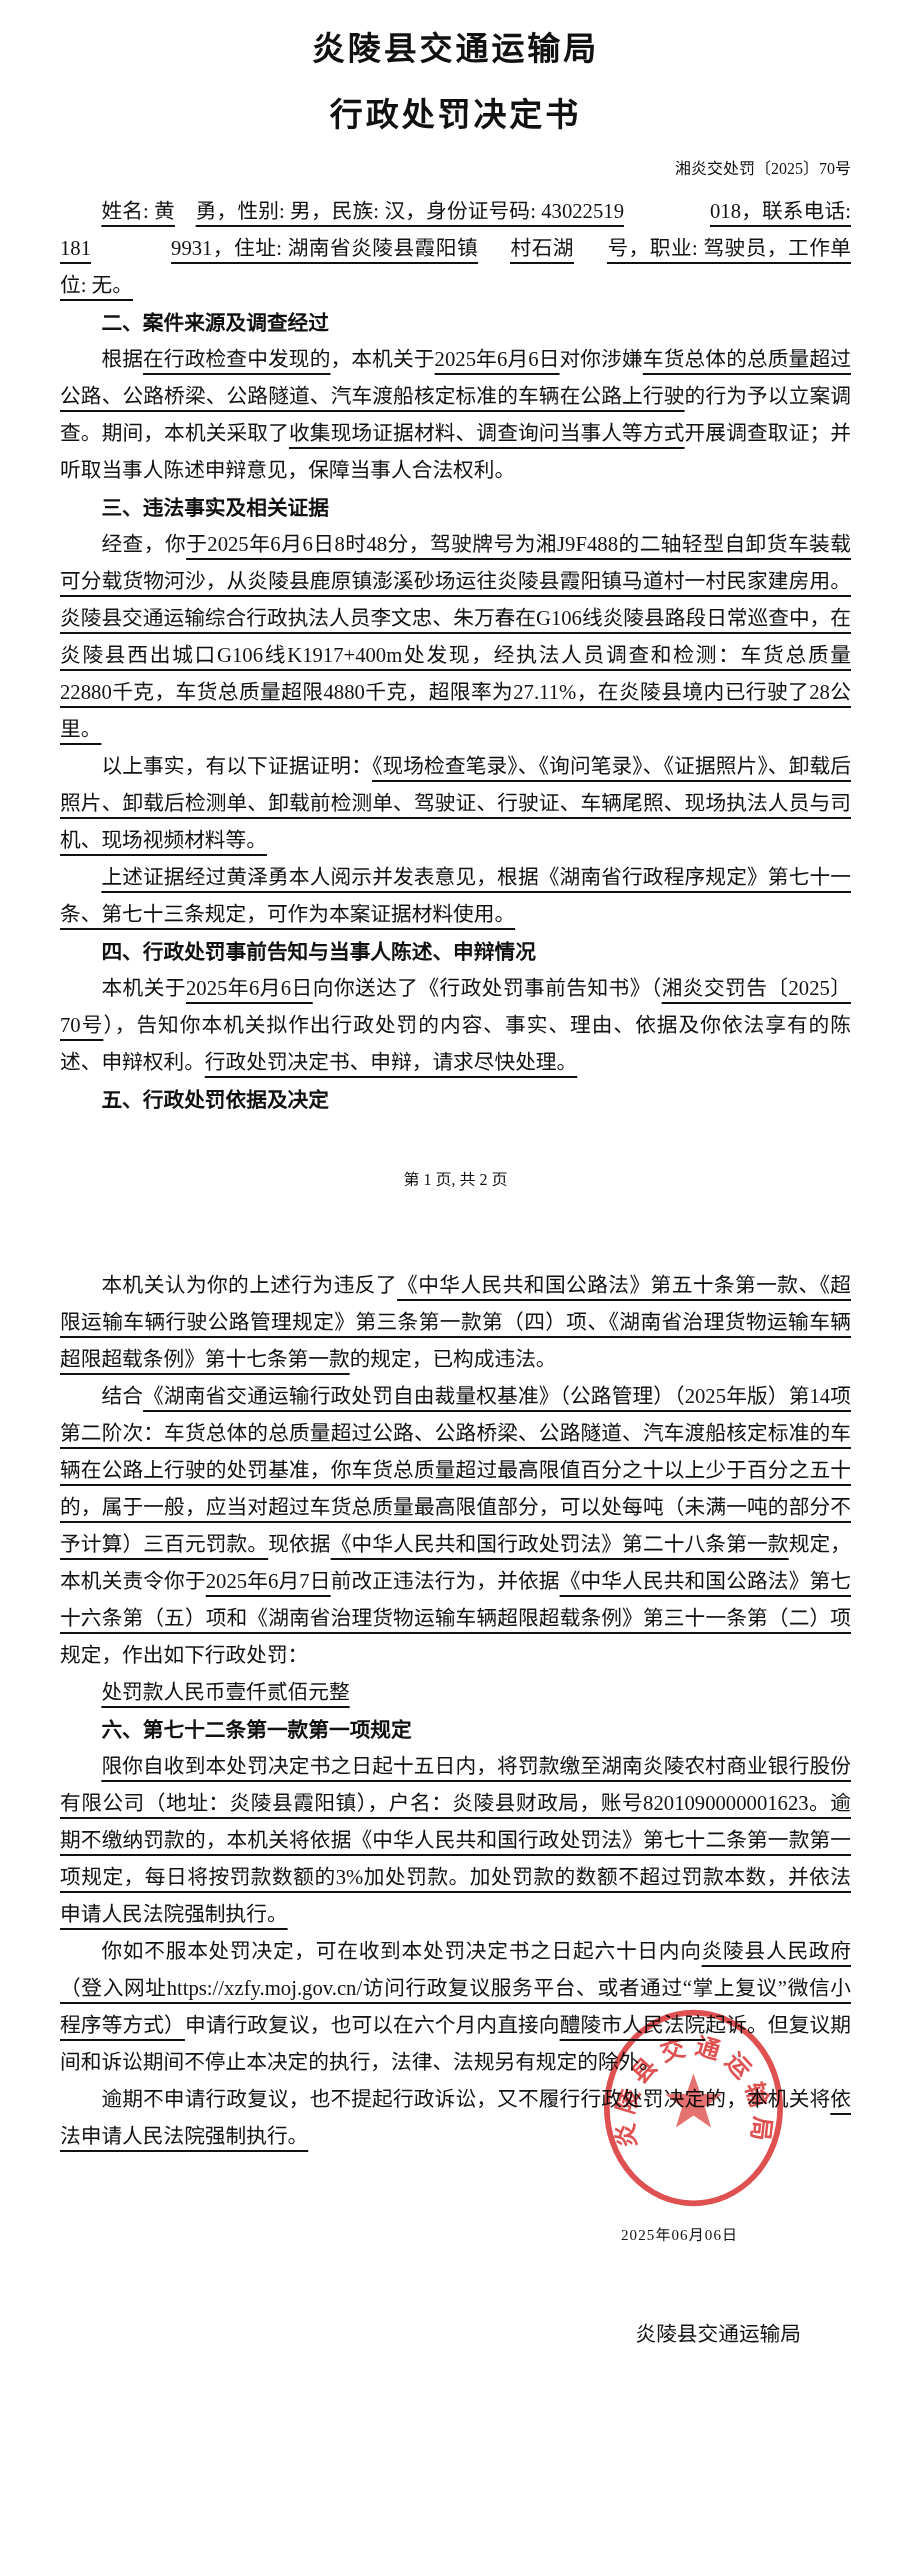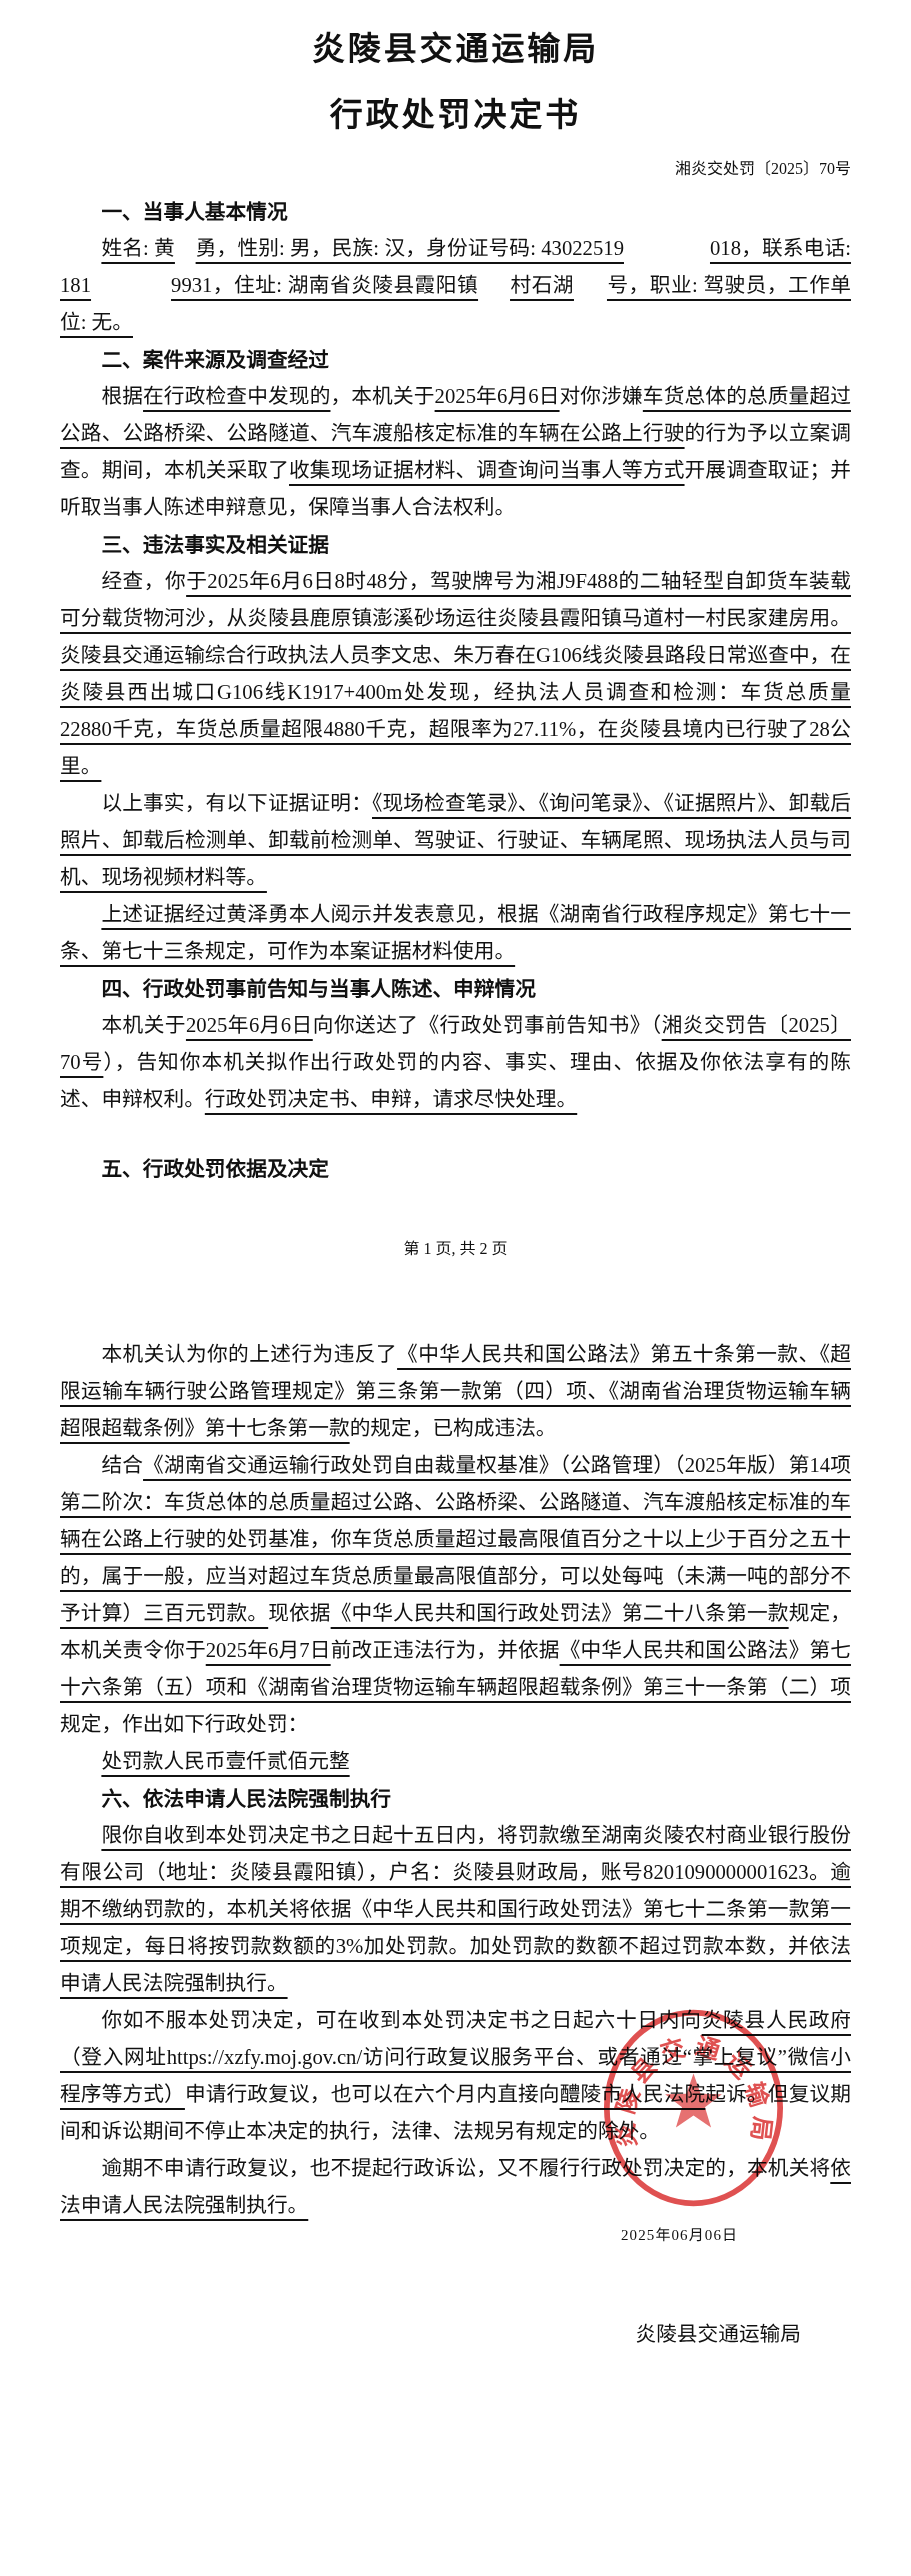--- a/index.html
+++ b/index.html
@@ -10,53 +10,52 @@
   }
   .content{position:absolute;left:60px;right:60px;top:29px;}
   .blk{font-size:20.7px;line-height:37px;}
   .t1,.t2{text-align:center;font-size:33px;line-height:41px;font-weight:700;letter-spacing:2.9px;}
   .t2{margin-top:25px;}
   .docno{text-align:right;font-size:16px;line-height:25px;margin-top:19.5px;margin-bottom:12.6px;}
   .h{font-weight:700;font-family:"Liberation Sans","DejaVu Sans",sans-serif;text-indent:2em;}
   .p{text-indent:2em;text-align:justify;}
   .fine{text-indent:2em;}
   .pagefoot{text-align:center;font-size:16px;line-height:25px;}
-  .sp{margin-top:32px;}
+  .sp{}
   .pgbrk{margin-top:49px;margin-bottom:75px;}
   .u{text-decoration:underline;text-decoration-thickness:1.7px;text-underline-offset:6.9px;}
   .gap{display:inline-block;}
   .date{position:absolute;left:621px;top:2217px;font-size:15px;line-height:37px;letter-spacing:1.1px;}
   .sig{position:absolute;right:110px;top:2316px;font-size:20.7px;line-height:37px;}
   .foot2{position:absolute;left:0;right:0;top:2517px;text-align:right;font-size:16px;line-height:25px;}
   .stamp{position:absolute;left:601px;top:2007px;width:185px;height:202px;mix-blend-mode:multiply;opacity:.92;}
 </style>
 </head>
 <body>
 
 <div class="page">
   <div class="content">
       <div class="blk t1"><span>炎陵县交通运输局</span></div>
       <div class="blk t2"><span>行政处罚决定书</span></div>
       <div class="blk docno"><span>湘炎交处罚〔2025〕70号</span></div>
-      <div class="blk h"><span>一、当事人基本情况</span></div>
       <div class="blk p"><span class="u">姓名: 黄</span><span class="gap" style="width: 20.7px;"></span><span class="u">勇，性别: 男，民族: 汉，身份证号码: 43022519</span><span class="gap" style="width: 86px;"></span><span class="u">018，联系电话: 181</span><span class="gap" style="width: 80px;"></span><span class="u">9931，住址: 湖南省炎陵县霞阳镇</span><span class="gap" style="width: 32px;"></span><span class="u">村石湖</span><span class="gap" style="width: 33px;"></span><span class="u">号，职业: 驾驶员，工作单位: 无。</span></div>
       <div class="blk h"><span>二、案件来源及调查经过</span></div>
       <div class="blk p"><span>根据</span><span class="u">在行政检查中发现的</span><span>，本机关于</span><span class="u">2025年6月6日</span><span>对你涉嫌</span><span class="u">车货总体的总质量超过公路、公路桥梁、公路隧道、汽车渡船核定标准的车辆在公路上行驶</span><span>的行为予以立案调查。期间，本机关采取了</span><span class="u">收集现场证据材料、调查询问当事人等方式</span><span>开展调查取证；并听取当事人陈述申辩意见，保障当事人合法权利。</span></div>
       <div class="blk h"><span>三、违法事实及相关证据</span></div>
       <div class="blk p"><span>经查，你</span><span class="u">于2025年6月6日8时48分，驾驶牌号为湘J9F488的二轴轻型自卸货车装载可分载货物河沙，从炎陵县鹿原镇澎溪砂场运往炎陵县霞阳镇马道村一村民家建房用。炎陵县交通运输综合行政执法人员李文忠、朱万春在G106线炎陵县路段日常巡查中，在炎陵县西出城口G106线K1917+400m处发现，经执法人员调查和检测：车货总质量22880千克，车货总质量超限4880千克，超限率为27.11%，在炎陵县境内已行驶了28公里。</span></div>
       <div class="blk p"><span>以上事实，有以下证据证明：</span><span class="u">《现场检查笔录》、《询问笔录》、《证据照片》、卸载后照片、卸载后检测单、卸载前检测单、驾驶证、行驶证、车辆尾照、现场执法人员与司机、现场视频材料等。</span></div>
       <div class="blk p"><span class="u">上述证据经过黄泽勇本人阅示并发表意见，根据《湖南省行政程序规定》第七十一条、第七十三条规定，可作为本案证据材料使用。</span></div>
       <div class="blk h"><span>四、行政处罚事前告知与当事人陈述、申辩情况</span></div>
       <div class="blk p"><span>本机关于</span><span class="u">2025年6月6日</span><span>向你送达了《行政处罚事前告知书》（</span><span class="u">湘炎交罚告〔2025〕70号</span><span>），告知你本机关拟作出行政处罚的内容、事实、理由、依据及你依法享有的陈述、申辩权利。</span><span class="u">行政处罚决定书、申辩，请求尽快处理。</span></div>
       <div class="blk h sp"><span>五、行政处罚依据及决定</span></div>
       <div class="blk pagefoot pgbrk"><span>第 1 页, 共 2 页</span></div>
       <div class="blk p"><span>本机关认为你的上述行为违反了</span><span class="u">《中华人民共和国公路法》第五十条第一款、《超限运输车辆行驶公路管理规定》第三条第一款第（四）项、《湖南省治理货物运输车辆超限超载条例》第十七条第一款</span><span>的规定，已构成违法。</span></div>
       <div class="blk p"><span>结合</span><span class="u">《湖南省交通运输行政处罚自由裁量权基准》（公路管理）（2025年版）第14项第二阶次：车货总体的总质量超过公路、公路桥梁、公路隧道、汽车渡船核定标准的车辆在公路上行驶的处罚基准，你车货总质量超过最高限值百分之十以上少于百分之五十的，属于一般，应当对超过车货总质量最高限值部分，可以处每吨（未满一吨的部分不予计算）三百元罚款。</span><span>现依据</span><span class="u">《中华人民共和国行政处罚法》第二十八条第一款</span><span>规定，本机关责令你于</span><span class="u">2025年6月7日</span><span>前改正违法行为，并依据</span><span class="u">《中华人民共和国公路法》第七十六条第（五）项和《湖南省治理货物运输车辆超限超载条例》第三十一条第（二）项</span><span>规定，作出如下行政处罚：</span></div>
       <div class="blk fine"><span class="u">处罚款人民币壹仟贰佰元整</span></div>
-      <div class="blk h"><span>六、依法申请人民法院强制执行</span></div>
+      <div class="blk h"><span>六、第七十二条第一款第一项规定</span></div>
       <div class="blk p"><span class="u">限你自收到本处罚决定书之日起十五日内，将罚款缴至湖南炎陵农村商业银行股份有限公司（地址：炎陵县霞阳镇），户名：炎陵县财政局，账号8201090000001623。逾期不缴纳罚款的，本机关将依据《中华人民共和国行政处罚法》第七十二条第一款第一项规定，每日将按罚款数额的3%加处罚款。加处罚款的数额不超过罚款本数，并依法申请人民法院强制执行。</span></div>
       <div class="blk p"><span>你如不服本处罚决定，可在收到本处罚决定书之日起六十日内向</span><span class="u">炎陵县人民政府（登入网址https://xzfy.moj.gov.cn/访问行政复议服务平台、或者通过“掌上复议”微信小程序等方式）</span><span>申请行政复议，也可以在六个月内直接向</span><span class="u">醴陵市人民法院</span><span>起诉。但复议期间和诉讼期间不停止本决定的执行，法律、法规另有规定的除外。</span></div>
       <div class="blk p"><span>逾期不申请行政复议，也不提起行政诉讼，又不履行行政处罚决定的，本机关将</span><span class="u">依法申请人民法院强制执行。</span></div>
     </div>
 
   <div class="date">2025年06月06日</div>
   <div class="sig">炎陵县交通运输局</div>
   <div class="foot2">第 2 页, 共 2 页</div>
 
   <svg class="stamp" viewBox="-161 -176 322 352" xmlns="http://www.w3.org/2000/svg">

